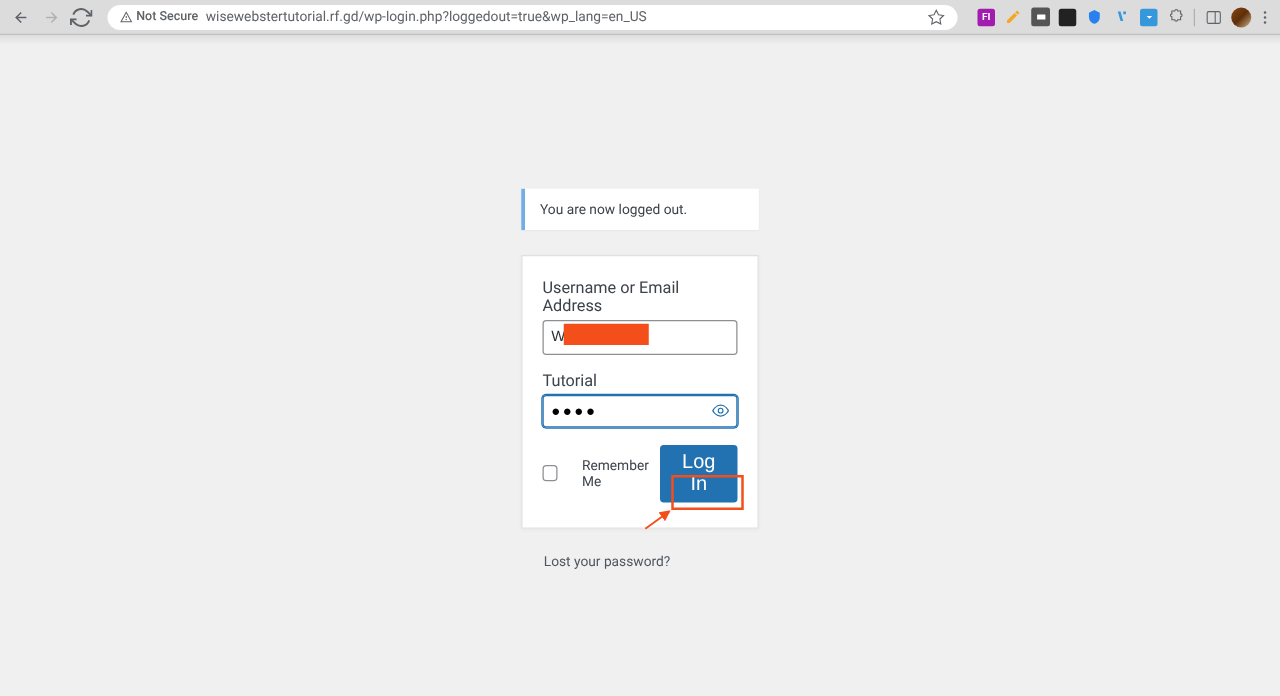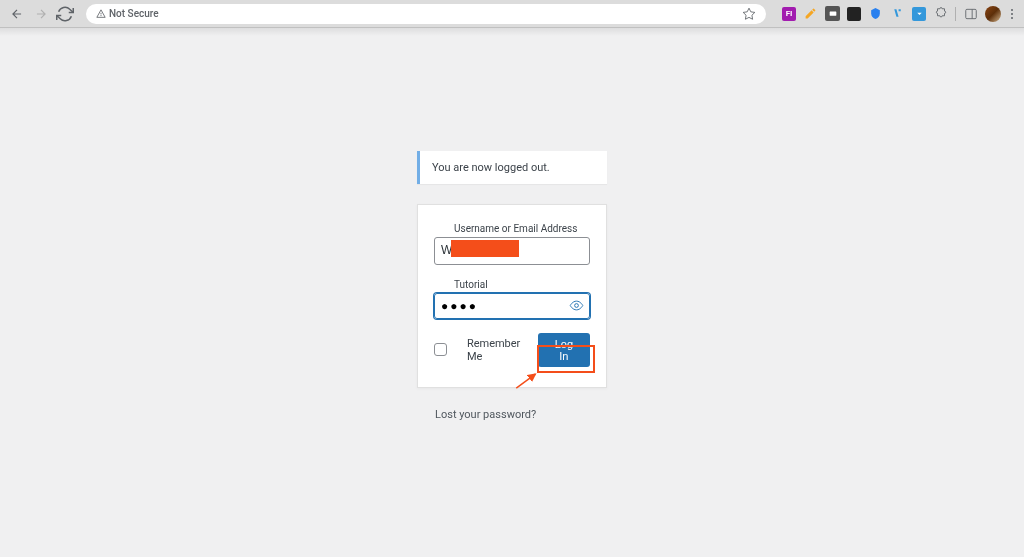--- a/index.html
+++ b/index.html
@@ -126,25 +126,24 @@
     }
     .login-form {
       width: 190px;
       background: #fff;
       padding: 18px 16px 20px;
       box-shadow: 0 1px 3px rgba(0,0,0,0.04);
       border: 1px solid #e0e0e0;
       position: relative;
     }
     .field-label {
-      font-size: 10px;
+      font-size: 13px;
       color: #3c434a;
       margin-bottom: 3px;
       display: block;
-      margin-left: 20px;
     }
     .field-wrap { margin-bottom: 14px; position: relative; }
     .text-input {
       width: 100%;
       padding: 5px 6px;
       border: 1px solid #8c8f94;
       border-radius: 3px;
       font-size: 12px;
       color: #2c3338;
       line-height: 1.3;
@@ -209,21 +208,21 @@
     .remember-label {
       font-size: 11px;
       color: #3c434a;
     }
     .login-btn {
       background: #2271b1;
       color: #fff;
       border: none;
       padding: 5px 11px;
       border-radius: 3px;
-      font-size: 11px;
+      font-size: 16px;
       cursor: pointer;
     }
     .highlight-box {
       position: absolute;
       border: 2px solid #f44e1a;
       width: 58px;
       height: 28px;
       right: 11px;
       bottom: 14px;
       pointer-events: none;
@@ -269,20 +268,21 @@
   </div>
   <div class="address-bar">
     <span class="not-secure-badge">
       <svg viewBox="0 0 24 24" fill="none" stroke="currentColor" stroke-width="2">
           <path d="M12 2L2 20h20L12 2z"></path>
           <line x1="12" y1="9" x2="12" y2="13"></line>
           <circle cx="12" cy="16" r="0.5"></circle>
         </svg>
       <span>Not Secure</span>
     </span>
+    <span class="url-text">wisewebstertutorial.rf.gd/wp-login.php?loggedout=true&amp;wp_lang=en_US</span>
     <svg class="star-icon" viewBox="0 0 24 24" fill="none" stroke="currentColor" stroke-width="1.5">
         <polygon points="12 2 15.09 8.26 22 9.27 17 14.14 18.18 21.02 12 17.77 5.82 21.02 7 14.14 2 9.27 8.91 8.26 12 2"></polygon>
       </svg>
   </div>
   <div class="ext-icons">
     <div class="ext-icon" style="background:#a21caf;color:#fff;border-radius:2px;font-weight:bold;font-size:8px;width:14px;height:14px;">FI</div>
     <div class="ext-icon" style="color:#f5a623;">
       <svg viewBox="0 0 24 24" fill="currentColor" width="13" height="13">
           <path d="M3 17.25V21h3.75L17.81 9.94l-3.75-3.75L3 17.25zM20.71 7.04a1 1 0 000-1.41l-2.34-2.34a1 1 0 00-1.41 0l-1.83 1.83 3.75 3.75 1.83-1.83z"></path>
         </svg>

